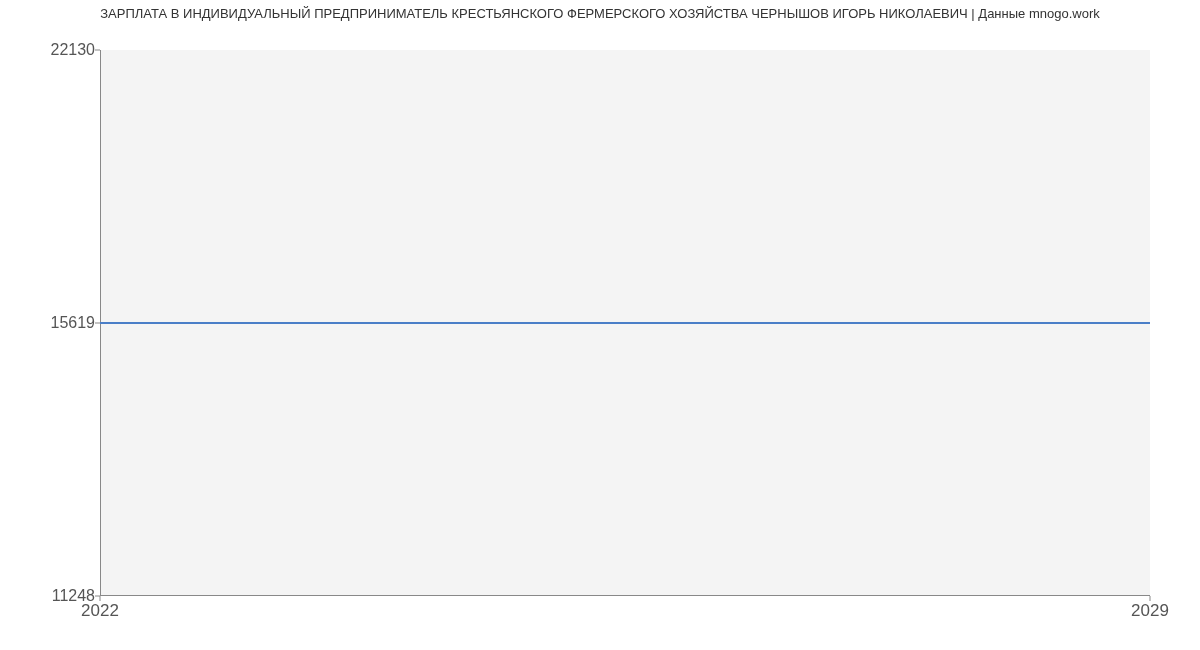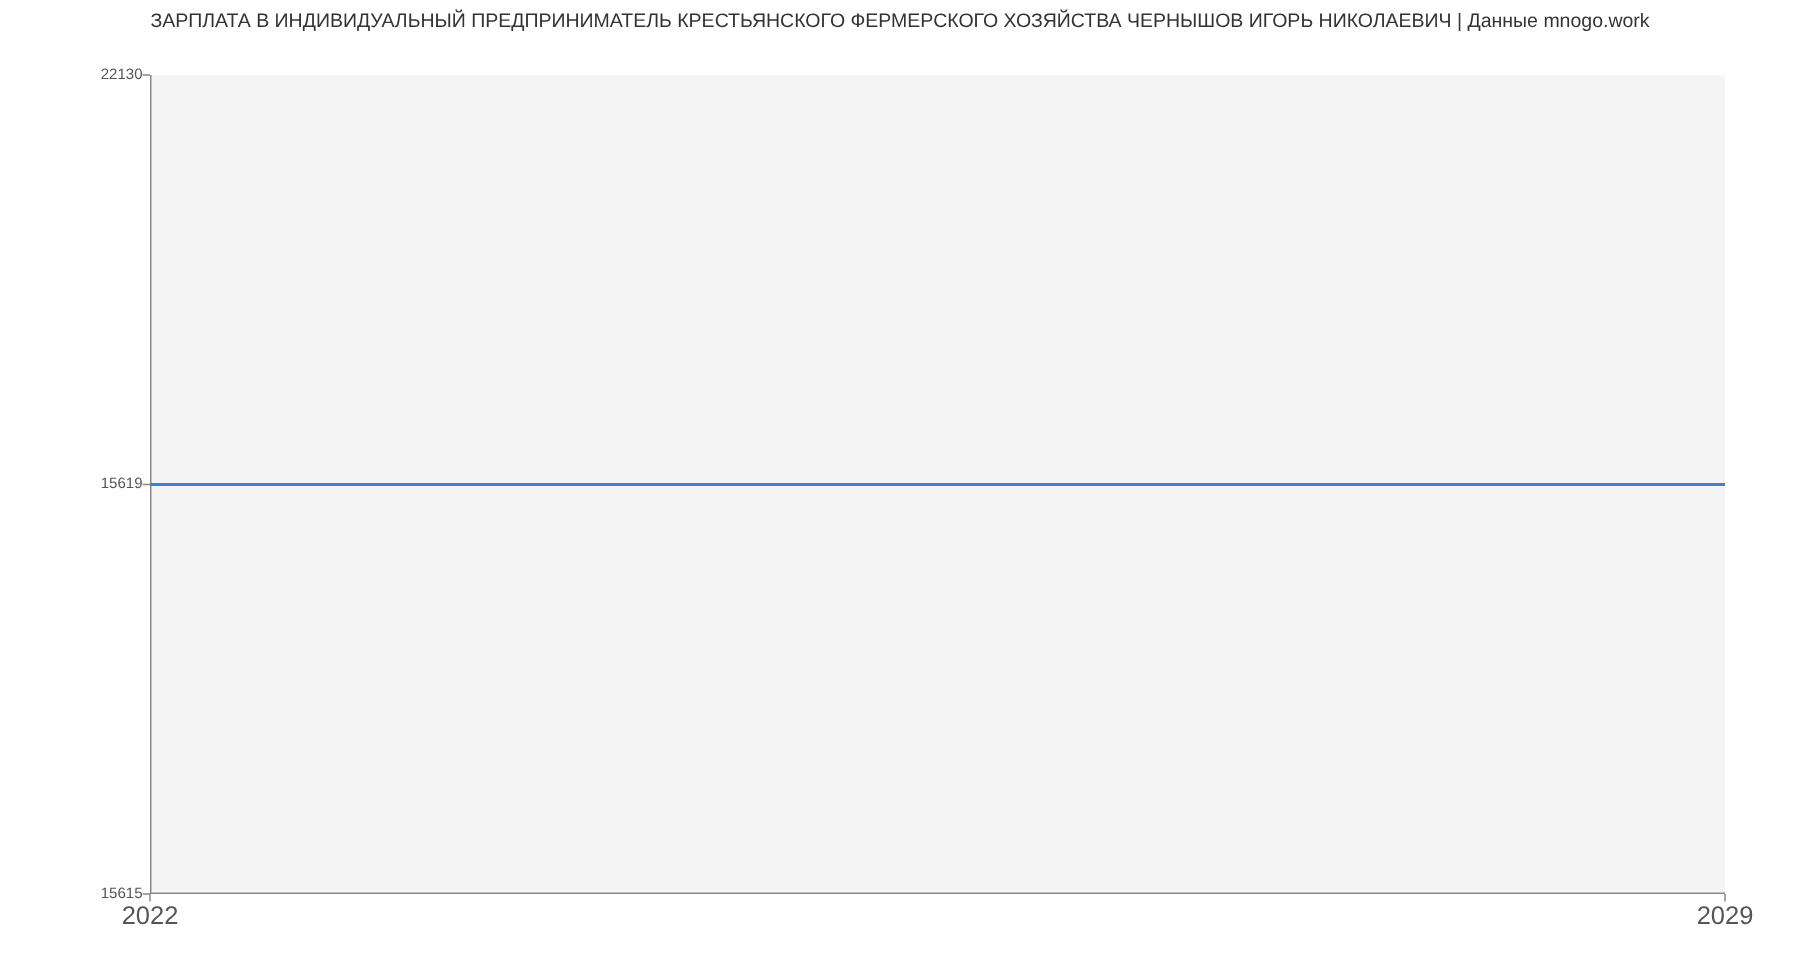--- a/index.html
+++ b/index.html
@@ -34,21 +34,21 @@
     width: 1050px;
     height: 546px;
     background: #f4f4f4;
     border-left: 1px solid #888;
     border-bottom: 1px solid #888;
     box-sizing: border-box;
   }
   .y-tick {
     position: absolute;
     right: 1105px; 
-    font-size: 10px;
+    font-size: 16px;
     color: #555;
     text-align: center;
     transform: translateY(-50%);
     white-space: nowrap;
   }
   .y-tick-line {
     position: absolute;
     left: 95px;
     width: 5px;
     height: 1px;
@@ -85,21 +85,21 @@
   <div class="title">ЗАРПЛАТА В ИНДИВИДУАЛЬНЫЙ ПРЕДПРИНИМАТЕЛЬ КРЕСТЬЯНСКОГО ФЕРМЕРСКОГО ХОЗЯЙСТВА ЧЕРНЫШОВ ИГОРЬ НИКОЛАЕВИЧ | Данные mnogo.work</div>
   <div class="plot-area"></div>
 
   <div class="y-tick-line" style="top:50px"></div>
   <div class="y-tick" style="top:50px">22130</div>
 
   <div class="y-tick-line" style="top:323px"></div>
   <div class="y-tick" style="top:323px">15619</div>
 
   <div class="y-tick-line" style="top:596px"></div>
-  <div class="y-tick" style="top:596px">15615</div>
+  <div class="y-tick" style="top:596px">11248</div>
 
   <div class="x-tick-line" style="left:100px"></div>
   <div class="x-tick" style="left:100px">2022</div>
 
   <div class="x-tick-line" style="left:1150px"></div>
   <div class="x-tick" style="left:1150px">2029</div>
 
   <div class="data-line" style="left:100px; top:323px; width:1050px"></div>
 </div>
 

